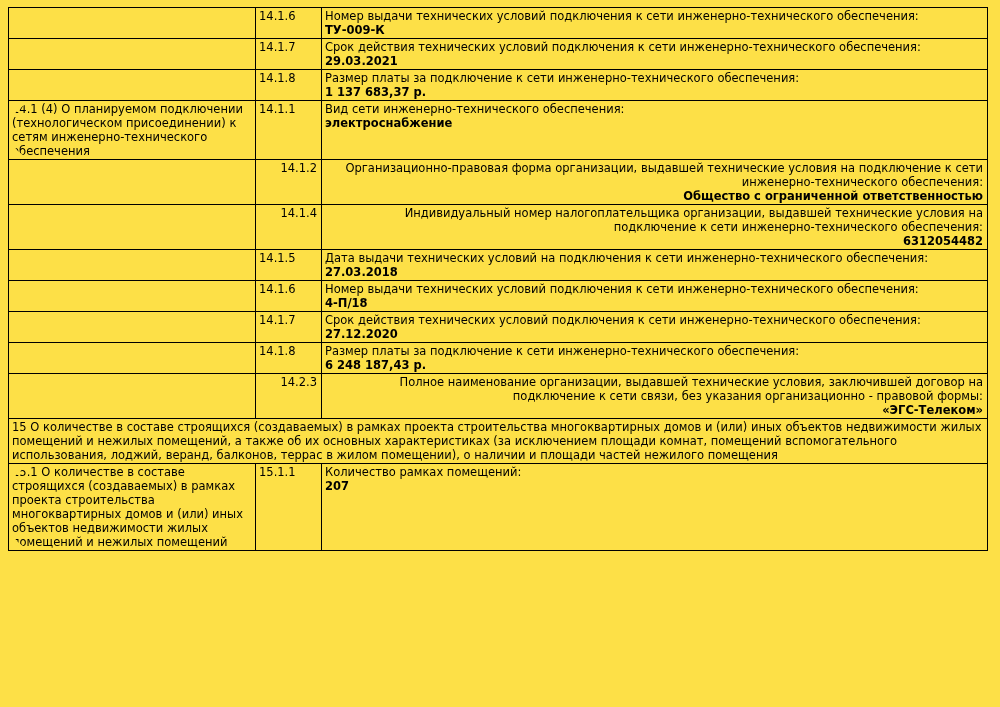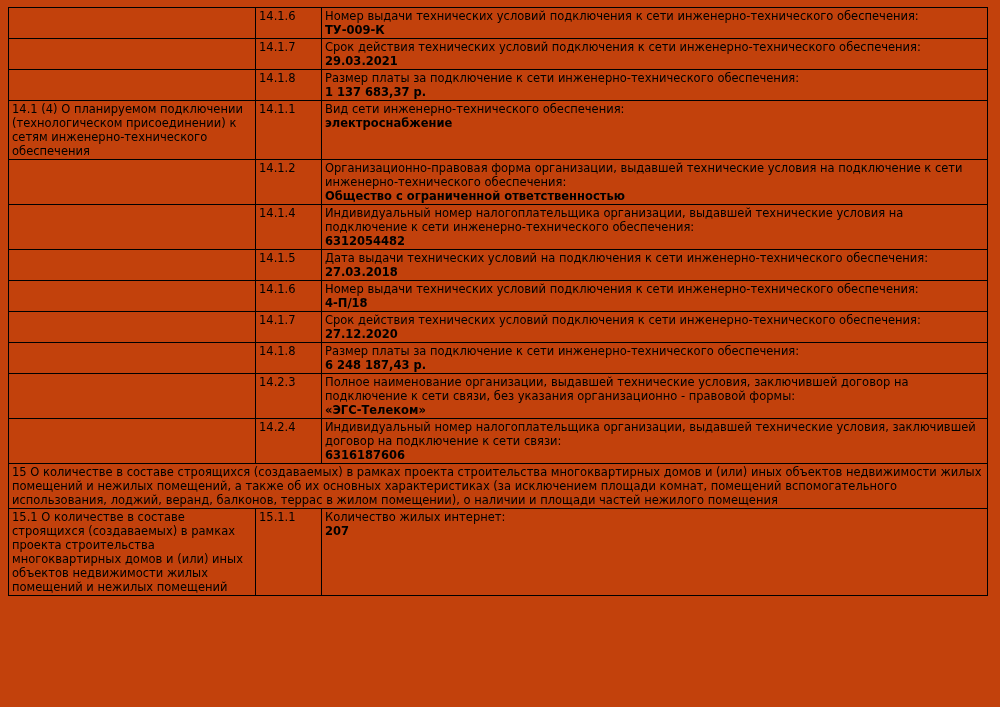--- a/index.html
+++ b/index.html
@@ -4,21 +4,21 @@
 <style>
   html, body {
     margin: 0;
     padding: 0;
     background: #ffffff;
   }
   #page {
     position: relative;
     width: 1000px;
     height: 707px;
-    background: #c2410c;
+    background: #fde047;
     overflow: hidden;
     font-family: "DejaVu Sans", sans-serif;
     color: #000000;
   }
   table.decl {
     position: absolute;
     left: 8px;
     top: 7px;
     width: 980px;
     border-collapse: collapse;
@@ -37,31 +37,32 @@
   }
   td.numcell {
     vertical-align: middle;
     padding-left: 6px;
   }
   td.contentcell {
     vertical-align: middle;
   }
   td.sectioncell {
     vertical-align: top;
+    border-radius: 28px;
   }
   td.fullrow {
     vertical-align: top;
     padding-top: 2px;
     padding-bottom: 2px;
   }
   .value {
     font-weight: bold;
   }
   tr.h2  { height: 28px; }
-  tr.h3  { height: 42px; }
+  tr.h3  { height: 42px; text-align: right; }
   tr.h4  { height: 58px; }
   tr.h6  { height: 84px; }
 </style>
 </head>
 <body>
 
 <div id="page">
   <table class="decl">
     <colgroup>
         <col class="c1">
@@ -165,37 +166,29 @@
 
       <tr class="h3">
         <td class="sectioncell"></td>
         <td class="numcell">14.2.3</td>
         <td class="contentcell">
           <div>Полное наименование организации, выдавшей технические условия, заключившей договор на подключение к сети связи, без указания организационно - правовой формы:</div>
           <div class="value">«ЭГС-Телеком»</div>
         </td>
       </tr>
 
-      <tr class="h3">
-        <td class="sectioncell"></td>
-        <td class="numcell">14.2.4</td>
-        <td class="contentcell">
-          <div>Индивидуальный номер налогоплательщика организации, выдавшей технические условия, заключившей договор на подключение к сети связи:</div>
-          <div class="value">6316187606</div>
-        </td>
-      </tr>
 
       <tr>
         <td class="fullrow" colspan="3">15 О количестве в составе строящихся (создаваемых) в рамках проекта строительства многоквартирных домов и (или) иных объектов недвижимости жилых помещений и нежилых помещений, а также об их основных характеристиках (за исключением площади комнат, помещений вспомогательного использования, лоджий, веранд, балконов, террас в жилом помещении), о наличии и площади частей нежилого помещения</td>
       </tr>
 
       <tr class="h6">
         <td class="sectioncell">15.1 О количестве в составе строящихся (создаваемых) в рамках проекта строительства многоквартирных домов и (или) иных объектов недвижимости жилых помещений и нежилых помещений</td>
         <td class="numcell">15.1.1</td>
         <td class="contentcell">
-          <div>Количество жилых интернет:</div>
+          <div>Количество рамках помещений:</div>
           <div class="value">207</div>
         </td>
       </tr>
 
     </tbody>
   </table>
 </div>
 
 </body></html>

